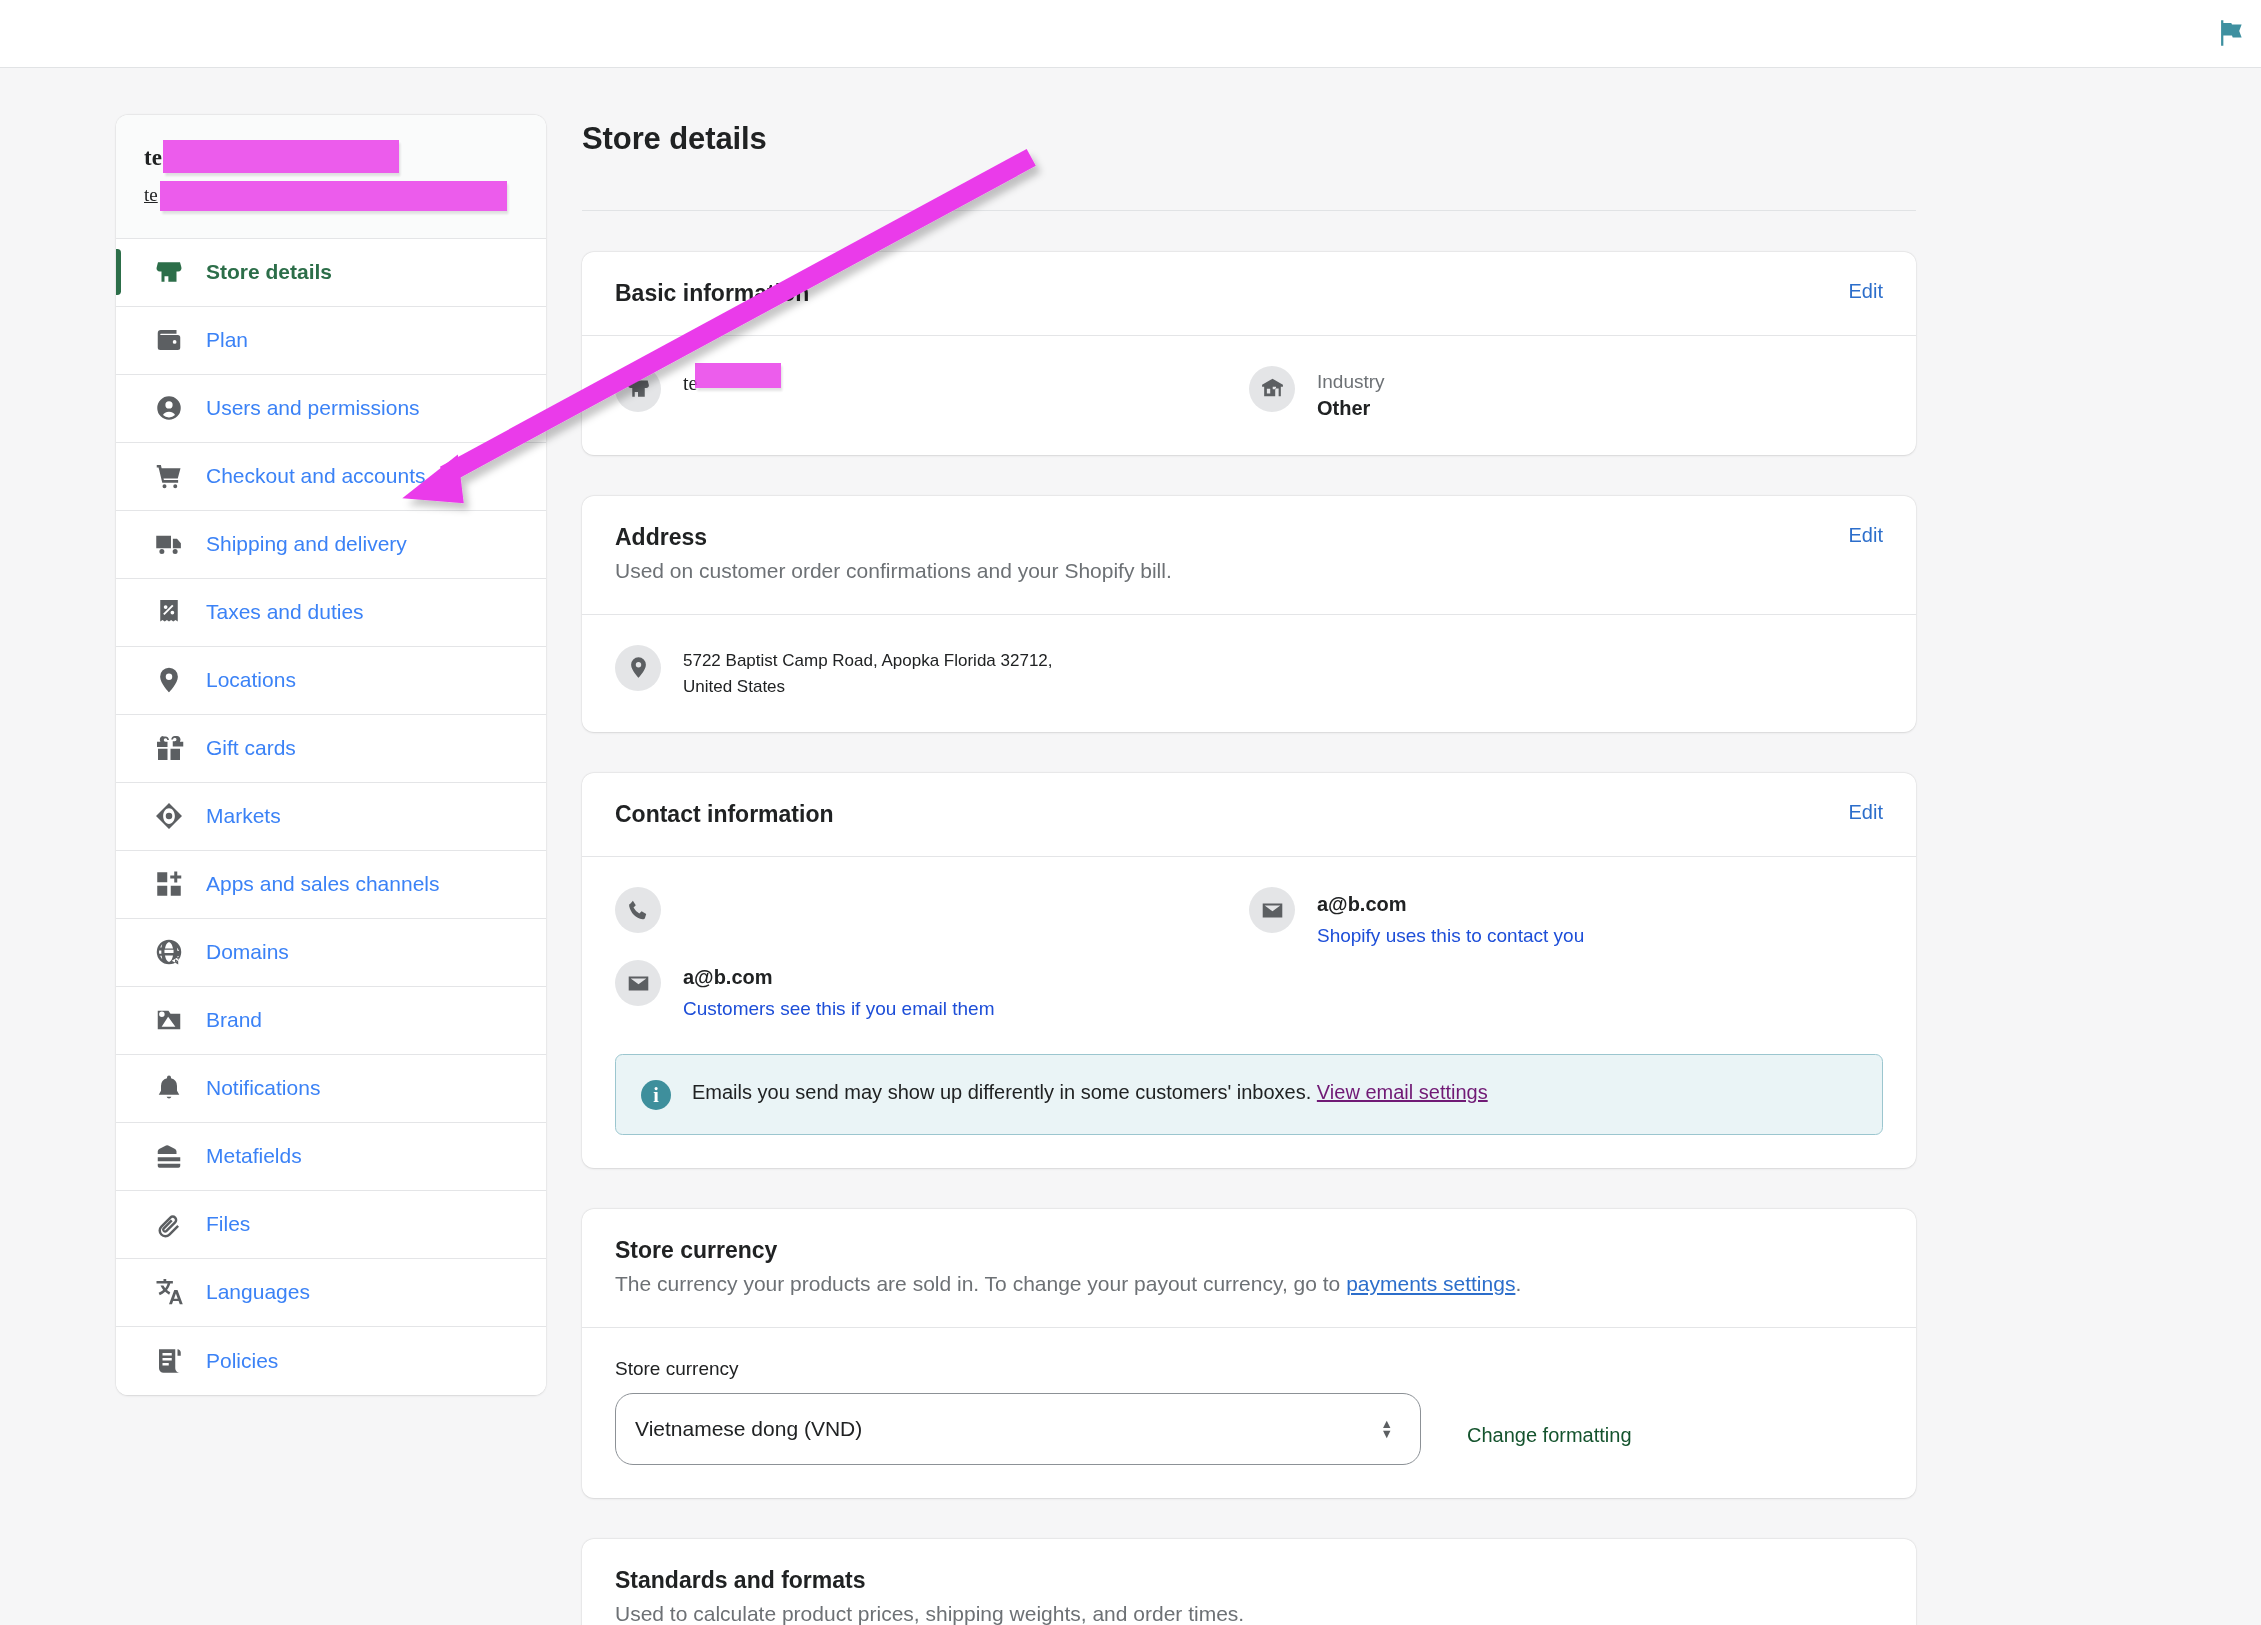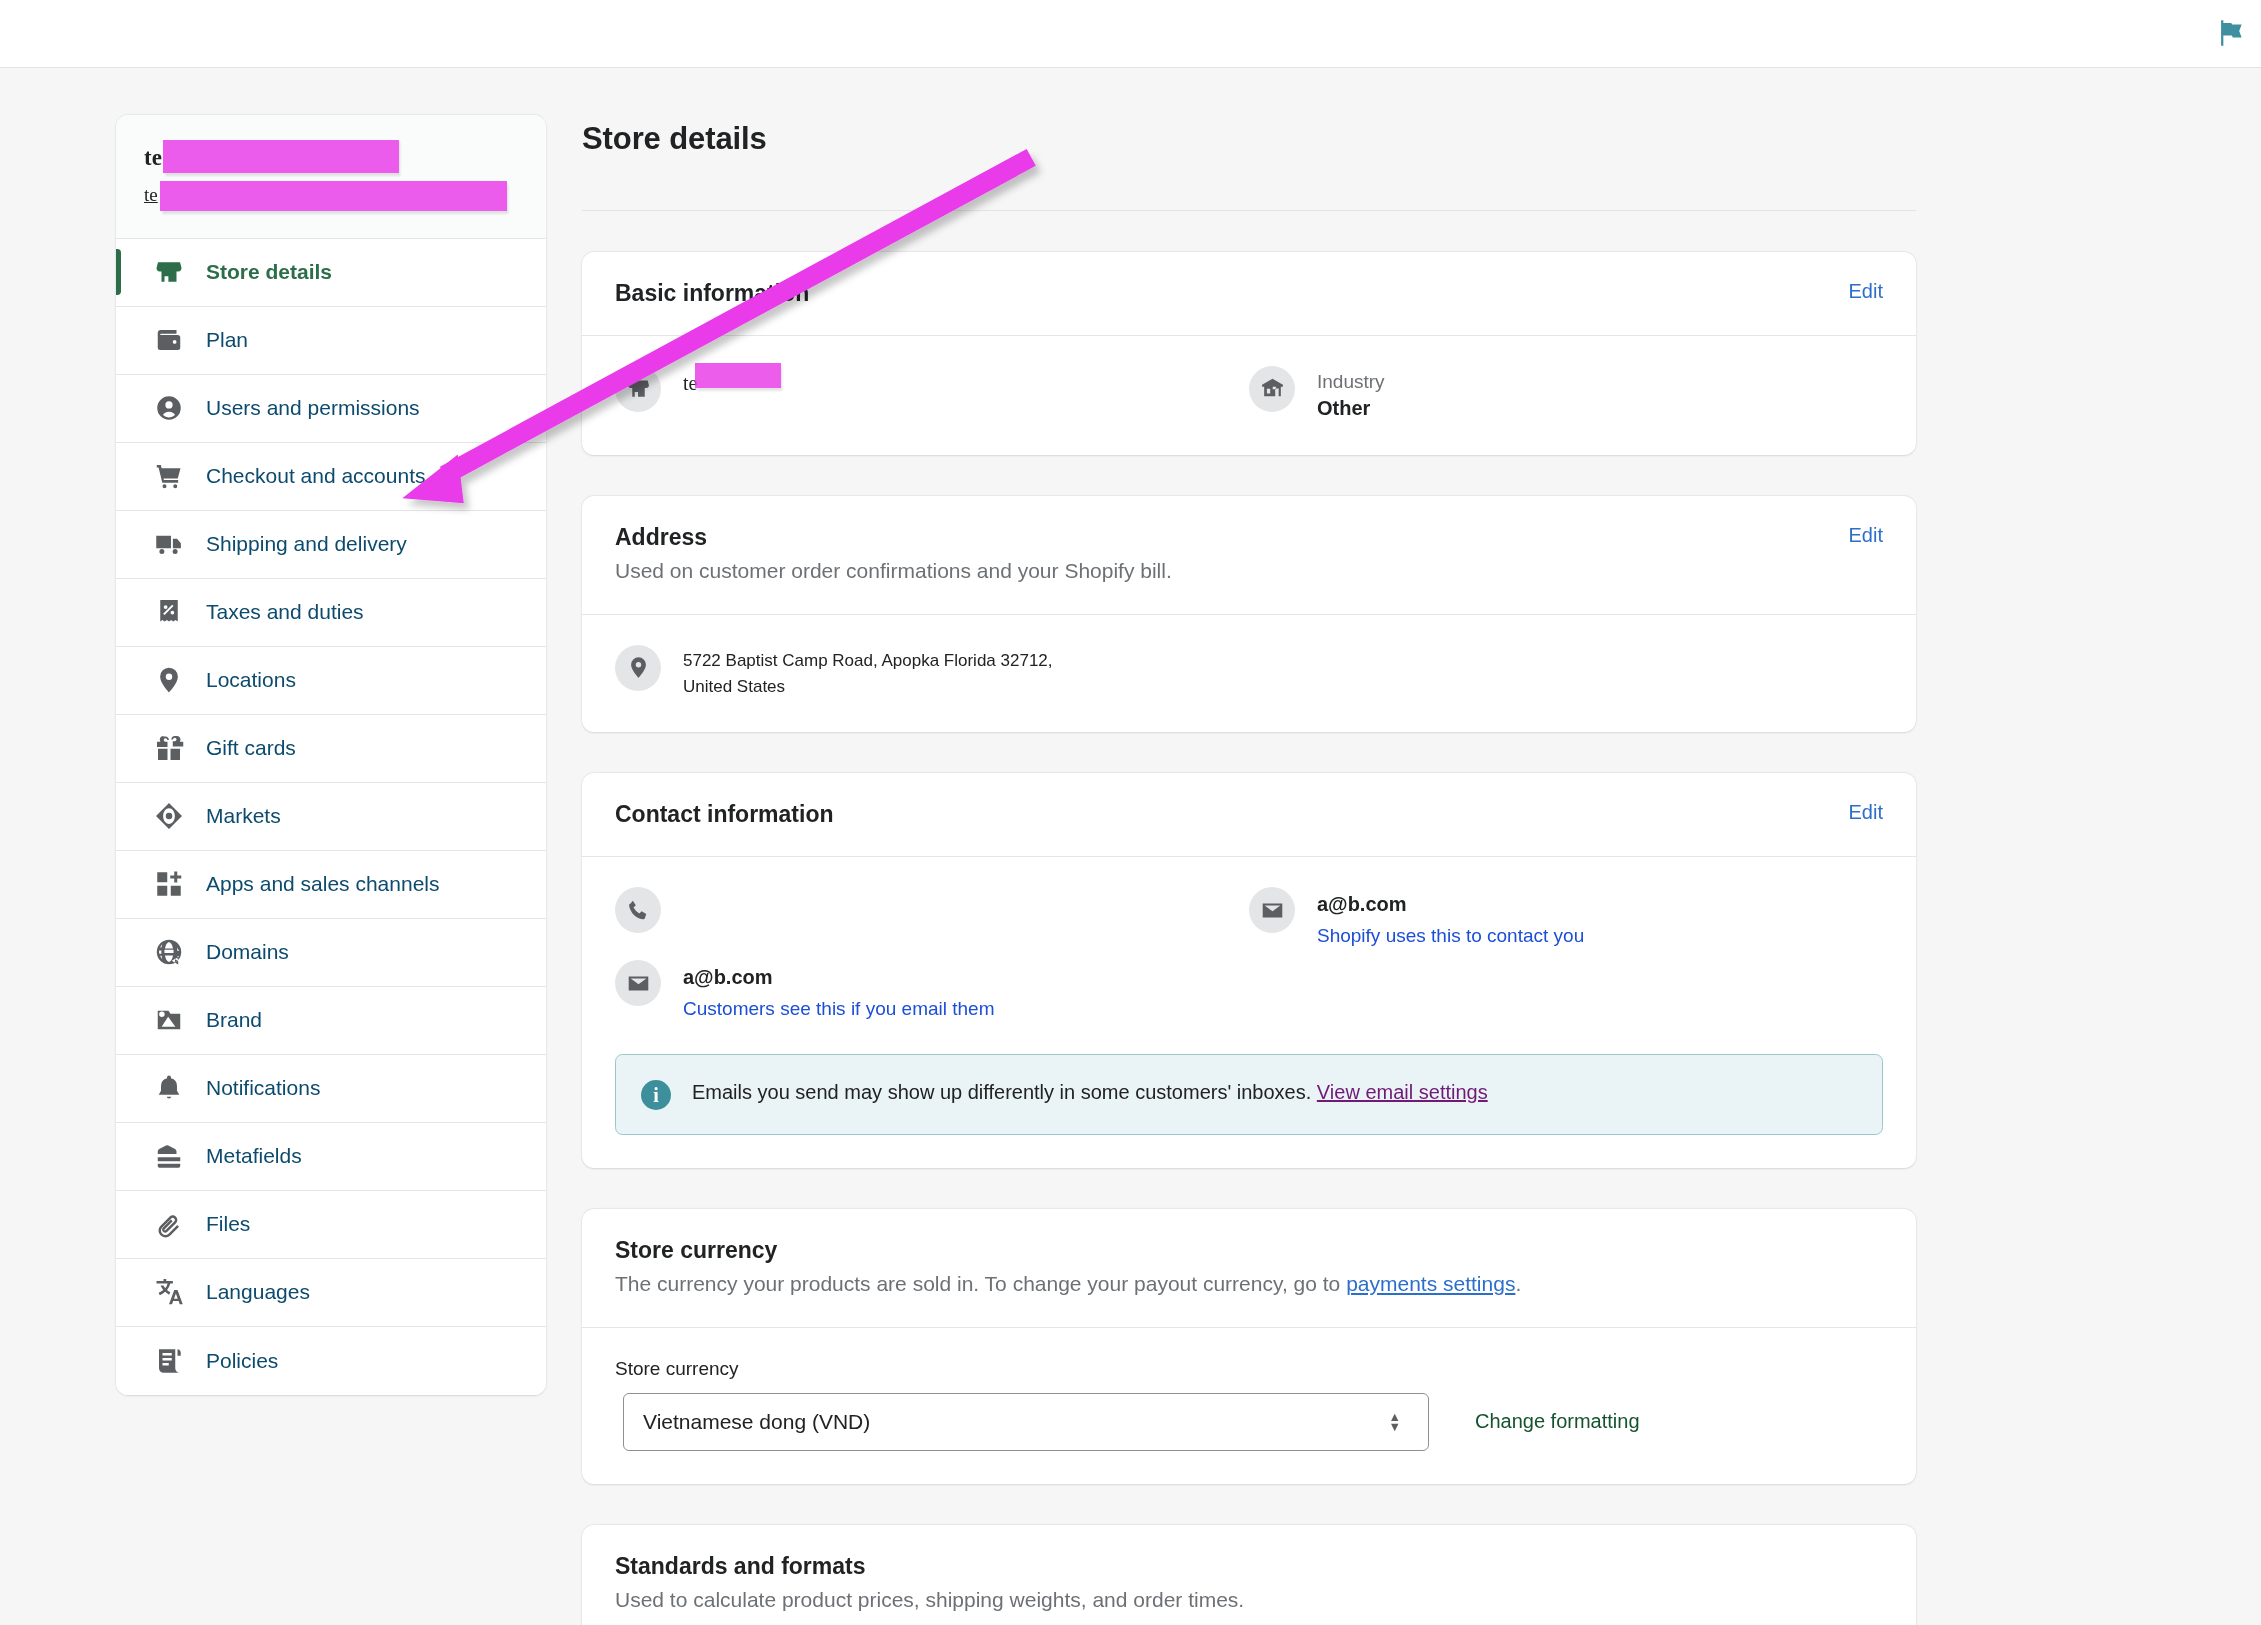--- a/index.html
+++ b/index.html
@@ -57,21 +57,21 @@
     height: 68px;
     padding-left: 36px;
     border-bottom: 0.7px solid #e4e5e7;
     position: relative;
     background: #ffffff;
     cursor: pointer;
   }
   .nav-item:last-child { border-bottom: none; }
   .nav-item .nav-icon { width: 33px; height: 33px; flex: 0 0 33px; display: flex; align-items: center; justify-content: center; }
   .nav-item .nav-icon svg { width: 30px; height: 30px; fill: #5c5f62; }
-  .nav-item .nav-label { font-size: 21px; color: #0c4a6e; margin-left: 21px; }
+  .nav-item .nav-label { font-size: 21px; color: #3b82f6; margin-left: 21px; }
   .nav-item.active { }
   .nav-item.active::before {
     content: ""; position: absolute; left: 0; top: 10.4px; bottom: 10.4px;
     width: 5.2px; border-radius: 0 3.7px 3.7px 0; background: #2c6e49;
   }
   .nav-item.active .nav-icon svg { fill: #2c6e49; }
   .nav-item.active .nav-label { color: #2c6e49; font-weight: 600; }
 
   
   #main { position: absolute; left: 582px; top: 0; width: 1334px; }
@@ -132,29 +132,28 @@
     margin-right: 21px; margin-top: 0.7px;
   }
   .banner-text { font-size: 20px; color: #202223; line-height: 1.35; }
   .banner-text a { color: #701a75; text-decoration: underline; cursor: pointer; }
 
   .inline-link { color: #2c6ecb; text-decoration: underline; cursor: pointer; }
 
   .currency-row { display: flex; align-items: flex-end; }
   .field-label { font-size: 19px; color: #202223; margin-bottom: 13.3px; }
   .select-box {
-    width: 806px; height: 58px;
+    width: 806px; height: 72px;
     border: 0.7px solid #8c9196;
-    border-radius: 6px;
+    border-radius: 18px;
     background: #ffffff;
     display: flex; align-items: center;
     padding: 0 19px;
     position: relative;
     cursor: pointer;
-    margin-left: 8px;
   }
   .select-box .sel-val { font-size: 21px; color: #202223; }
   .sel-caret {
     position: absolute; right: 27px; top: 50%; transform: translateY(-50%);
     display: flex; flex-direction: column; line-height: 0; color: #5c5f62;
   }
   .sel-caret span { font-size: 12.6px; line-height: 10.4px; }
   .change-fmt { font-size: 20px; color: #14532d; margin-left: 46px; margin-bottom: 18px; cursor: pointer; }
 
   

